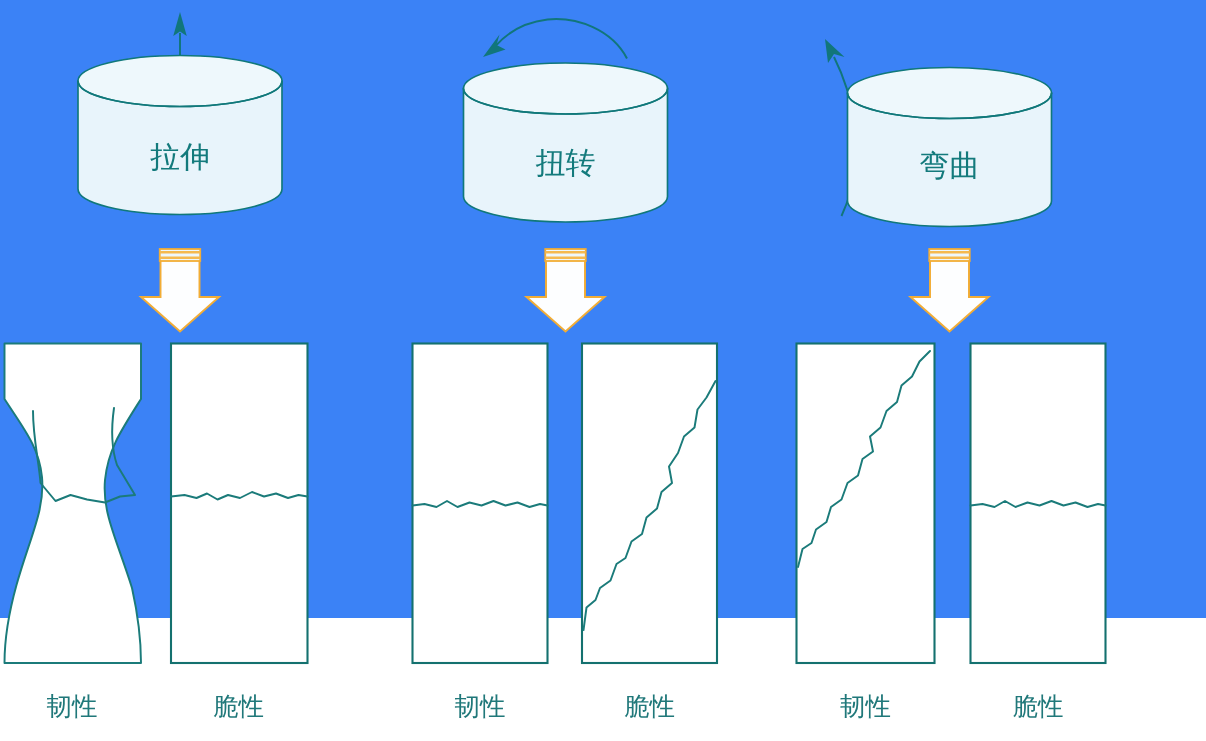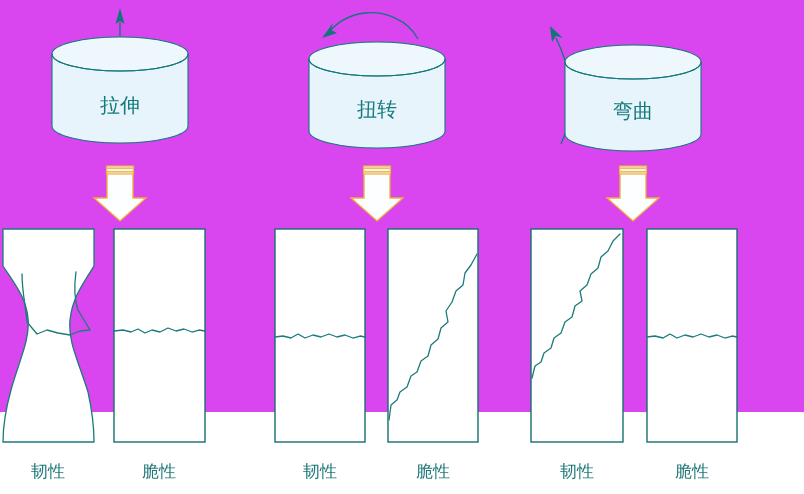--- a/index.html
+++ b/index.html
@@ -11,21 +11,21 @@
   body {
     width: 804px;
     height: 494px;
     overflow: hidden;
     font-family: "DejaVu Sans", "Liberation Sans", sans-serif;
   }
   #diagram-root {
     position: relative;
     width: 804px;
     height: 412px;
-    background: #d946ef;
+    background: #3b82f6;
   }
   svg#scene {
     position: absolute;
     left: 0;
     top: 0;
     width: 804px;
     height: 494px;
     display: block;
   }
   .cyl-body, .cyl-top {

